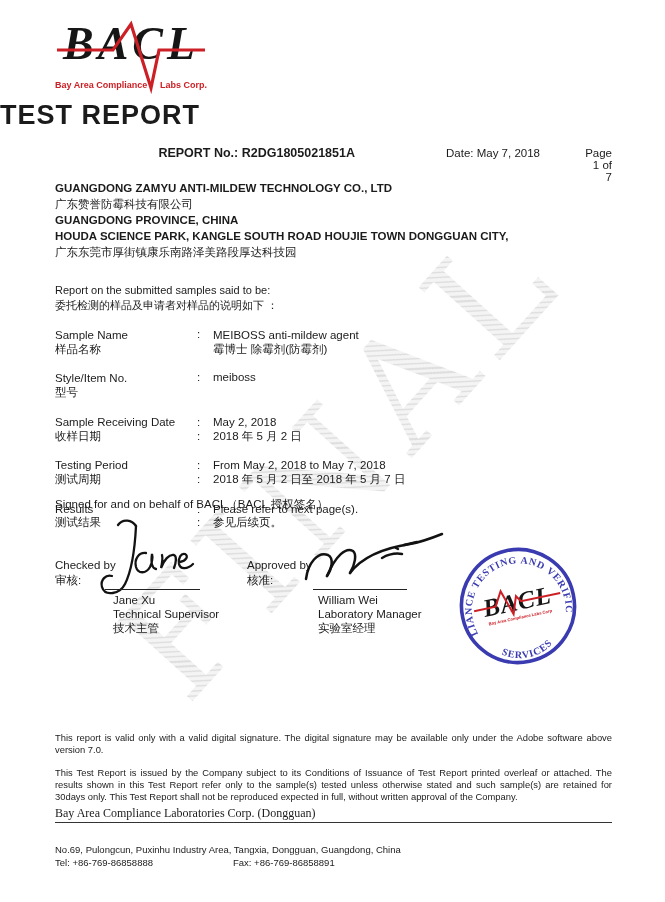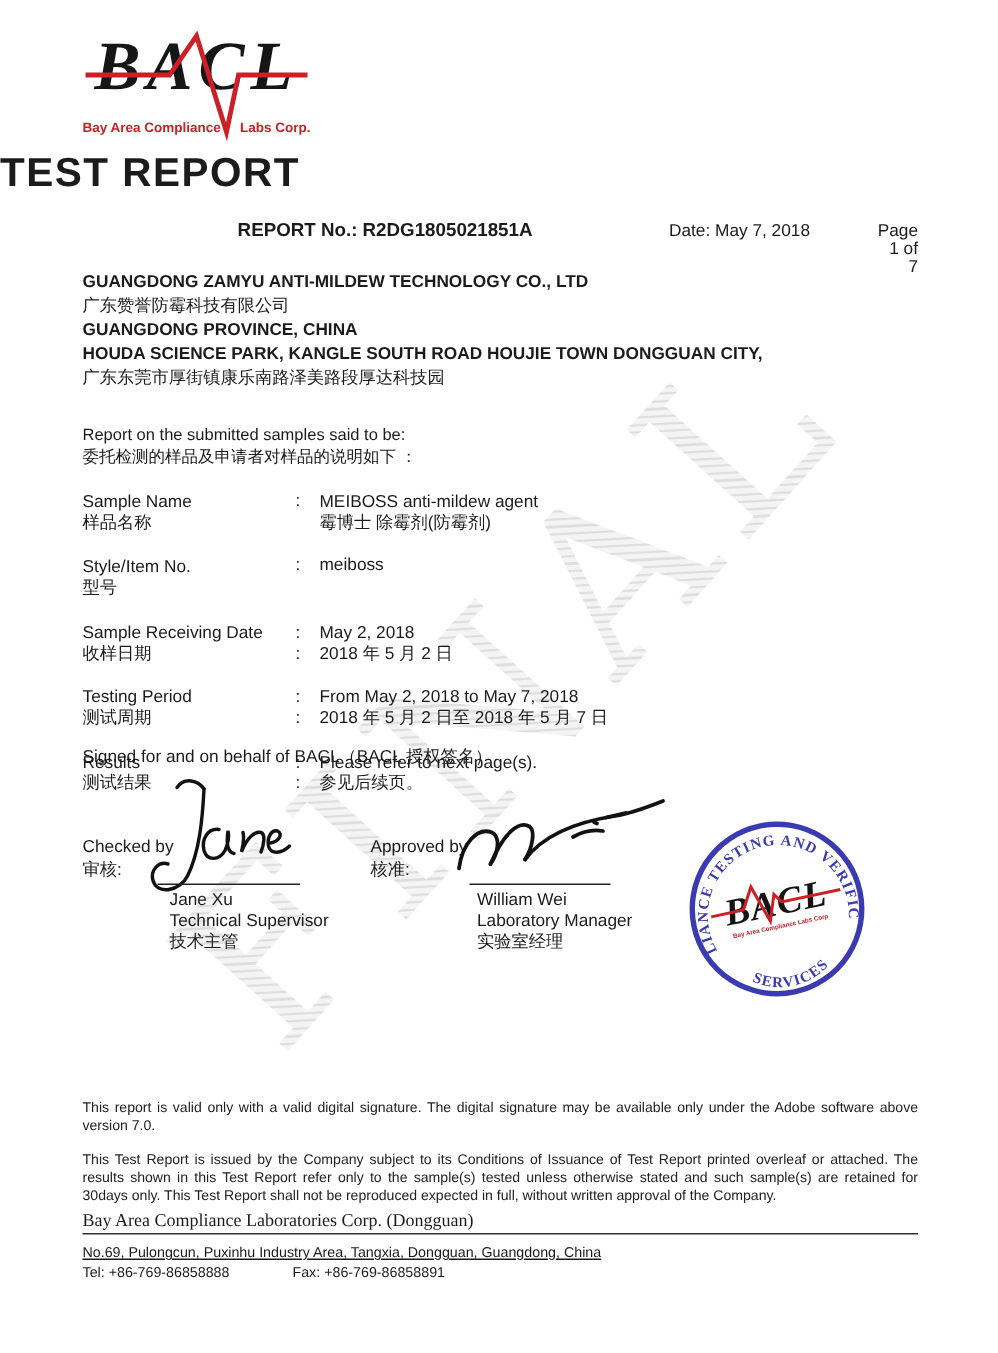--- a/index.html
+++ b/index.html
@@ -78,22 +78,22 @@
 
   
   .disclaimer{left:55px;top:0;width:557px;font-size:9.4px;line-height:11.8px;text-align:justify;color:#222;}
   .disc1{top:732px;}
   .disc2{top:767px;}
   .footer{left:55px;top:806px;width:557px;}
   .footer-name{
     font-family:"Liberation Serif",serif;font-size:12px;line-height:15px;
     border-bottom:1px solid #333;padding-bottom:1px;
   }
-  .footer-addr{font-size:9.5px;line-height:12px;margin-top:7px;text-decoration:underline;}
-  .footer-tel{font-size:9.5px;line-height:12px;margin-top:1px;display:flex;}
+  .footer-addr{font-size:9.5px;line-height:12px;margin-top:21px;}
+  .footer-tel{font-size:9.5px;line-height:12px;margin-top:1px;display:flex;gap:38px;}
   .footer-fax{margin-left:42px;}
 </style>
 </head>
 <body>
 
 <div class="page">
 
   <div class="abs watermark">
     <span class="watermark-text">FINAL</span>
   </div>

